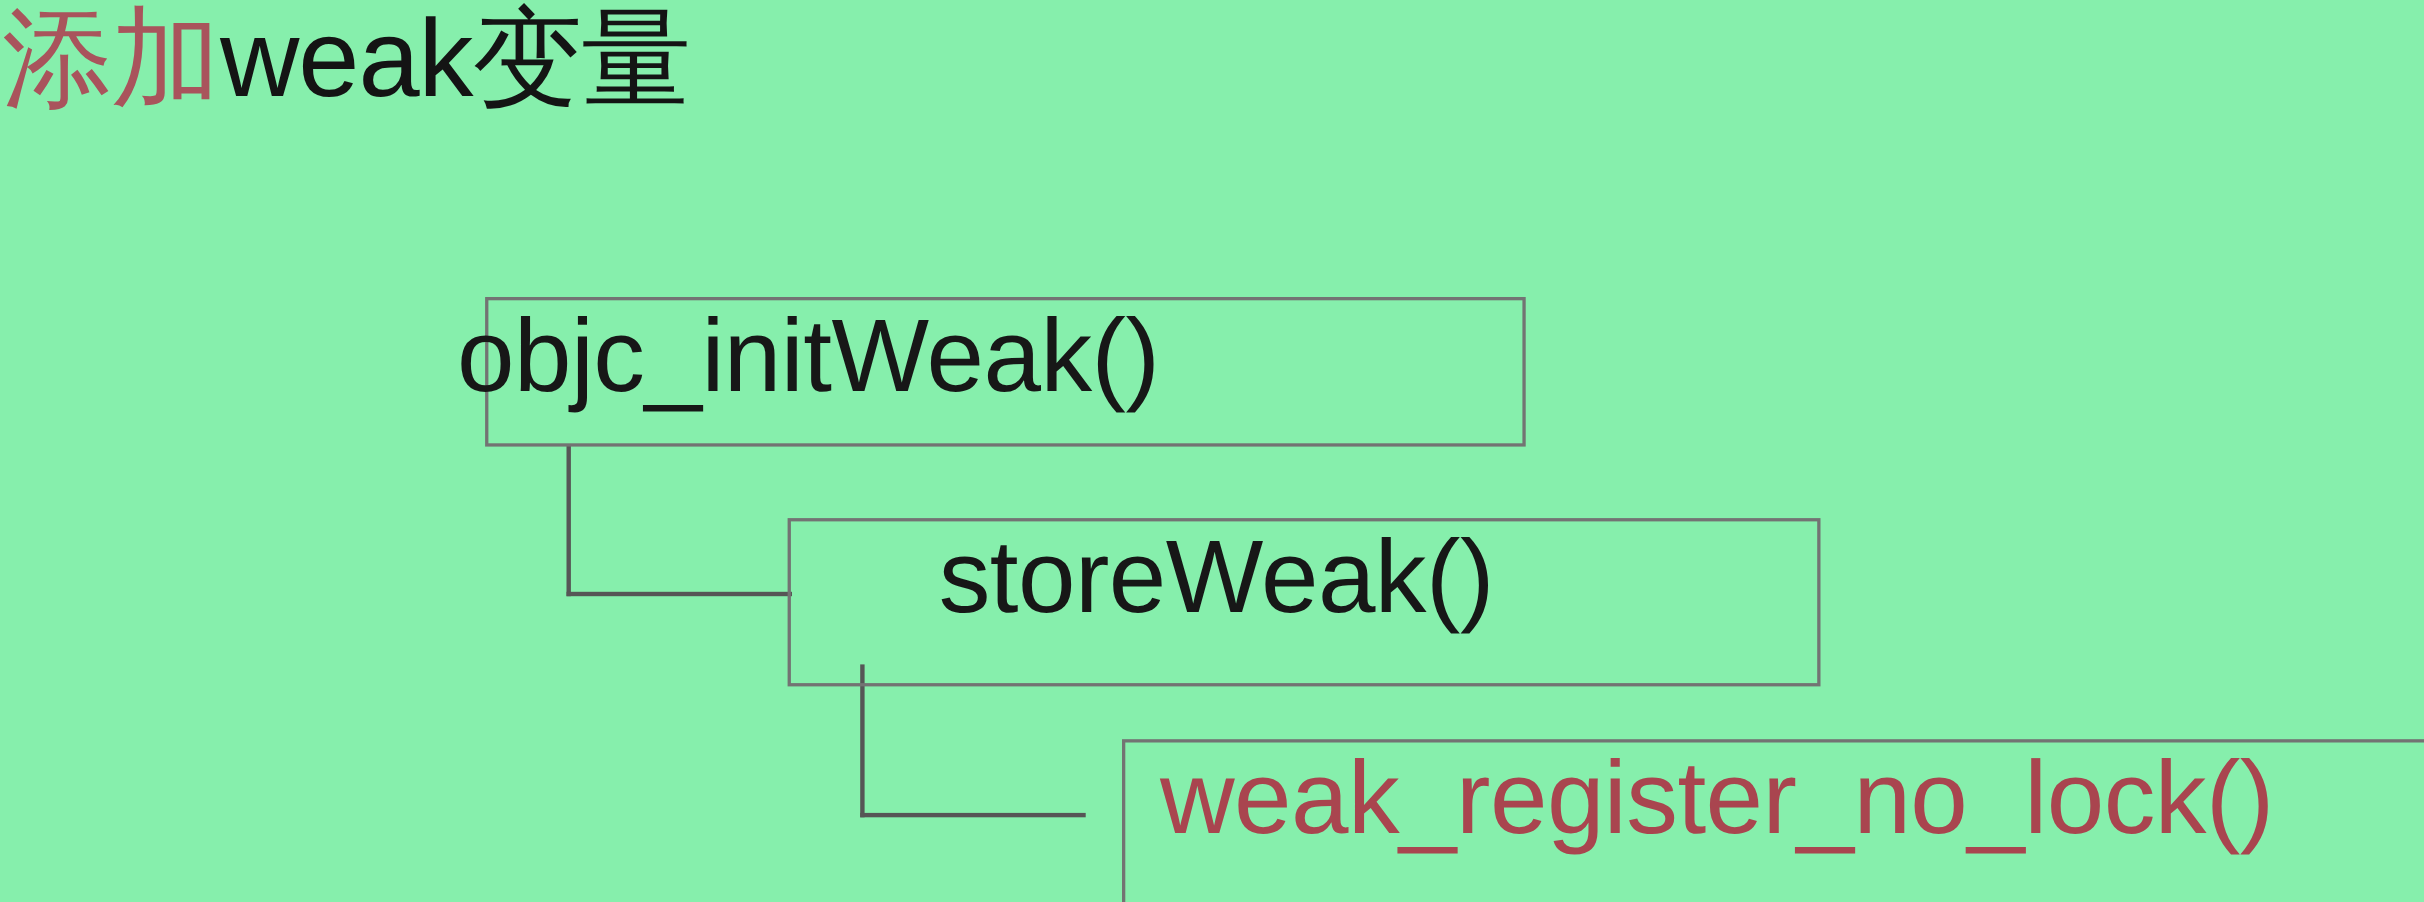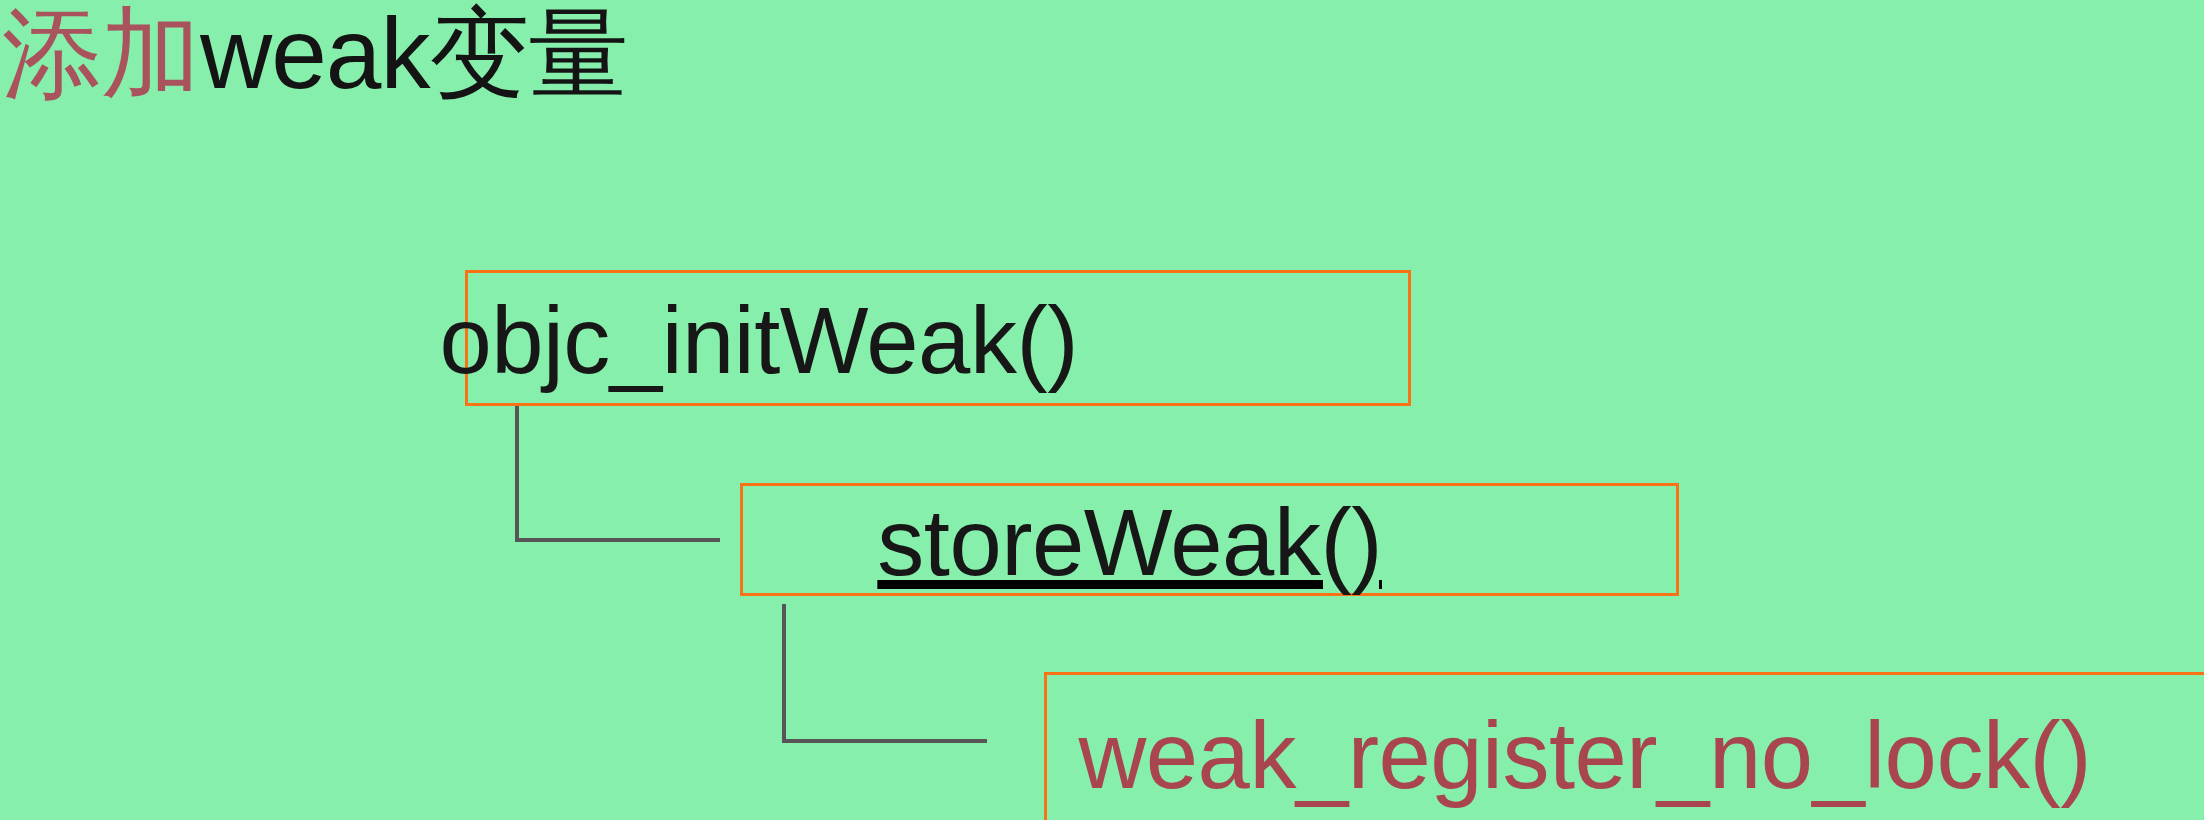--- a/index.html
+++ b/index.html
@@ -33,27 +33,26 @@
     color: #1b1b1b;
     font-weight: 400;
   }
   #slide-title .accent { color: #a9545c; }
   #slide-title .plain  { color: #141414; }
 
   
   .flow-box {
     position: absolute;
     box-sizing: border-box;
-    border: 3px solid #f97316;
+    border: 3px solid #737373;
     background: transparent;
     display: flex;
-    align-items: center;
+    align-items: flex-start;
     justify-content: flex-end;
     overflow: visible;
-    margin-left: 24px;
   }
   .flow-box .box-label {
     font-size: 94px;
     line-height: 94px;
     white-space: nowrap;
     font-weight: 400;
     letter-spacing: -0.5px;
   }
 
   #box-objc-init-weak {
@@ -64,24 +63,23 @@
   }
   #box-objc-init-weak .box-label {
     color: #171717;
     padding-right: 330px;
     position: relative;
     top: 3px;
   }
 
   #box-store-weak {
     left: 716px;
-    top: 483px;
+    top: 471px;
     width: 939px;
-    height: 113px;
-    text-decoration: underline;
+    height: 153px;
   }
   #box-store-weak .box-label {
     color: #171717;
     padding-right: 294px;
     position: relative;
     top: 3px;
   }
 
   #box-weak-register-no-lock {
     left: 1020px;

